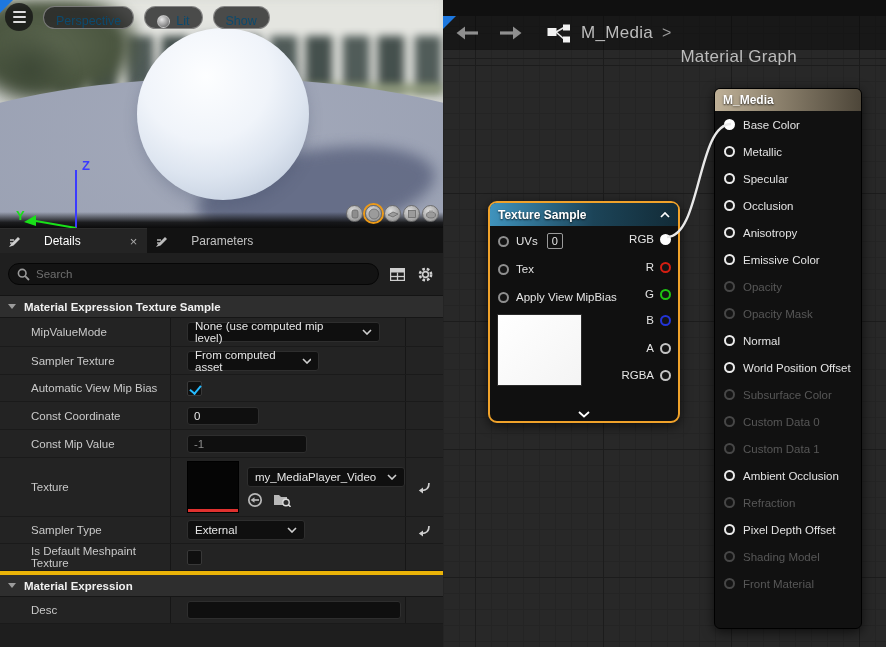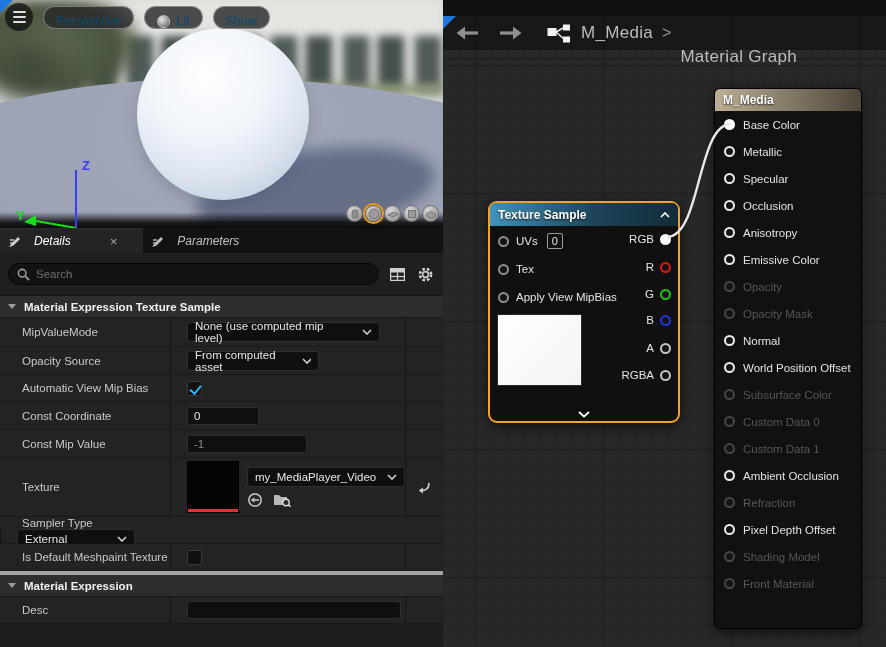--- a/index.html
+++ b/index.html
@@ -54,42 +54,42 @@
   .mesh-btns { position:absolute; right:4px; bottom:6px; display:flex; gap:2px; z-index:20; }
   .mesh-btn { width:17px; height:17px; border-radius:50%; border:1px solid #6d6d6d; cursor:pointer;
               background:radial-gradient(circle at 38% 32%, #dcdcdc, #a8a8a8 60%, #8a8a8a);
               display:flex; align-items:center; justify-content:center; }
   .mesh-btn.selected { box-shadow:0 0 0 2px #ec9a17; }
   .mesh-btn svg { display:block; }
 
   
   .details { position:absolute; left:0; top:228px; width:443px; height:419px; background:#1e1e1e; font-size:11.5px; }
   .tabbar { display:flex; height:25px; background:#121212; align-items:stretch; }
-  .tab { display:flex; align-items:center; gap:13px; padding:0 26px 0 9px; color:#c2c2c2; cursor:pointer;font-style:italic; }
+  .tab { display:flex; align-items:center; gap:23px; padding:0 10px 0 9px; color:#c2c2c2; cursor:pointer; }
   .tab.active { background:#242424; color:#ffffff; border-top:1px solid #2c2c2c; }
   .tab .close-x { margin-left:26px; color:#aaa; font-size:13px; line-height:1; }
   .tab-label { font-size:12px; }
 
   .search-row { height:43px; background:#1f1f1f; display:flex; align-items:center; padding:0 8px; gap:8px;
                 border-bottom:1px solid #141414; }
   .search-box { flex:1; height:22px; background:#131313; border:1px solid #060606; border-radius:11px;
                 display:flex; align-items:center; padding:0 8px; gap:6px; }
   .search-box input { flex:1; background:transparent; border:none; outline:none; color:#dddddd; font-size:11.5px;
                       font-family:"Liberation Sans",sans-serif; }
   .search-box input::placeholder { color:#6f6f6f; }
   .icon-btn { display:flex; align-items:center; justify-content:center; width:20px; height:20px; cursor:pointer; }
 
   .sec-head { height:22px; background:#2e2e2e; display:flex; align-items:center; gap:8px; padding:0 8px;
               border-bottom:1px solid #161616; color:#f0f0f0; font-weight:bold; font-size:11.5px; }
-  .sec-head.gap-top { height:26px; border-top:4px solid #a3a3a3; }
+  .sec-head.gap-top { height:26px; border-top:4px solid #eab308; }
   .tri-down { width:0; height:0; border-left:4px solid transparent; border-right:4px solid transparent;
               border-top:5px solid #9c9c9c; }
 
   .prow { position:relative; background:#232323; border-bottom:1px solid #1a1a1a; display:flex; }
-  .prow .name { width:170px; padding-left:22px; display:flex; align-items:center; color:#c9c9c9; }
+  .prow .name { width:170px; padding-left:31px; display:flex; align-items:center; color:#c9c9c9; }
   .prow .val  { width:235px; border-left:1px solid #161616; padding-left:16px; display:flex; align-items:center; }
   .prow .rst  { flex:1; border-left:1px solid #161616; display:flex; align-items:center; justify-content:center; }
 
   .dd { height:20px; background:#0f0f0f; border:1px solid #2e2e2e; border-radius:3px; color:#e6e6e6;
         display:flex; align-items:center; justify-content:space-between; padding:0 7px; gap:8px; cursor:pointer; }
   .txtin { height:18px; background:#0f0f0f; border:1px solid #2e2e2e; border-radius:3px; color:#e6e6e6;
            padding:0 6px; font-size:11.5px; font-family:"Liberation Sans",sans-serif; outline:none; }
   .txtin.muted { color:#8a8a8a; }
   .cbx { width:15px; height:15px; background:#101010; border:1px solid #383838; border-radius:2px; position:relative; cursor:pointer; }
   .cbx.checked::after { content:""; position:absolute; left:4px; top:1px; width:5px; height:9px;
@@ -293,21 +293,21 @@
             <span>None (use computed mip level)</span>
             <svg width="10" height="6">
                 <polyline points="1,1 5,5 9,1" fill="none" stroke="#cfcfcf" stroke-width="1.6"></polyline>
               </svg>
           </div>
         </div>
         <div class="rst"></div>
       </div>
 
       <div class="prow" style="height:28px;">
-        <div class="name">Opacity Source</div>
+        <div class="name">Sampler Texture</div>
         <div class="val">
           <div class="dd" style="width:132px;">
             <span>From computed asset</span>
             <svg width="10" height="6">
                 <polyline points="1,1 5,5 9,1" fill="none" stroke="#cfcfcf" stroke-width="1.6"></polyline>
               </svg>
           </div>
         </div>
         <div class="rst"></div>
       </div>
@@ -363,21 +363,21 @@
           </div>
         </div>
         <div class="rst">
           <svg width="15" height="13" style="cursor:pointer;">
             <path d="M12 2 C12 8.5 8.5 9.5 4.5 9.5" fill="none" stroke="#cfcfcf" stroke-width="1.7"></path>
             <polygon points="6,6.6 1.8,9.5 6,12.4" fill="#cfcfcf"></polygon>
           </svg>
         </div>
       </div>
 
-      <div class="prow" style="height:27px;flex-direction:column;">
+      <div class="prow" style="height:27px;">
         <div class="name">Sampler Type</div>
         <div class="val">
           <div class="dd" style="width:118px;">
             <span>External</span>
             <svg width="10" height="6">
                 <polyline points="1,1 5,5 9,1" fill="none" stroke="#cfcfcf" stroke-width="1.6"></polyline>
               </svg>
           </div>
         </div>
         <div class="rst">

